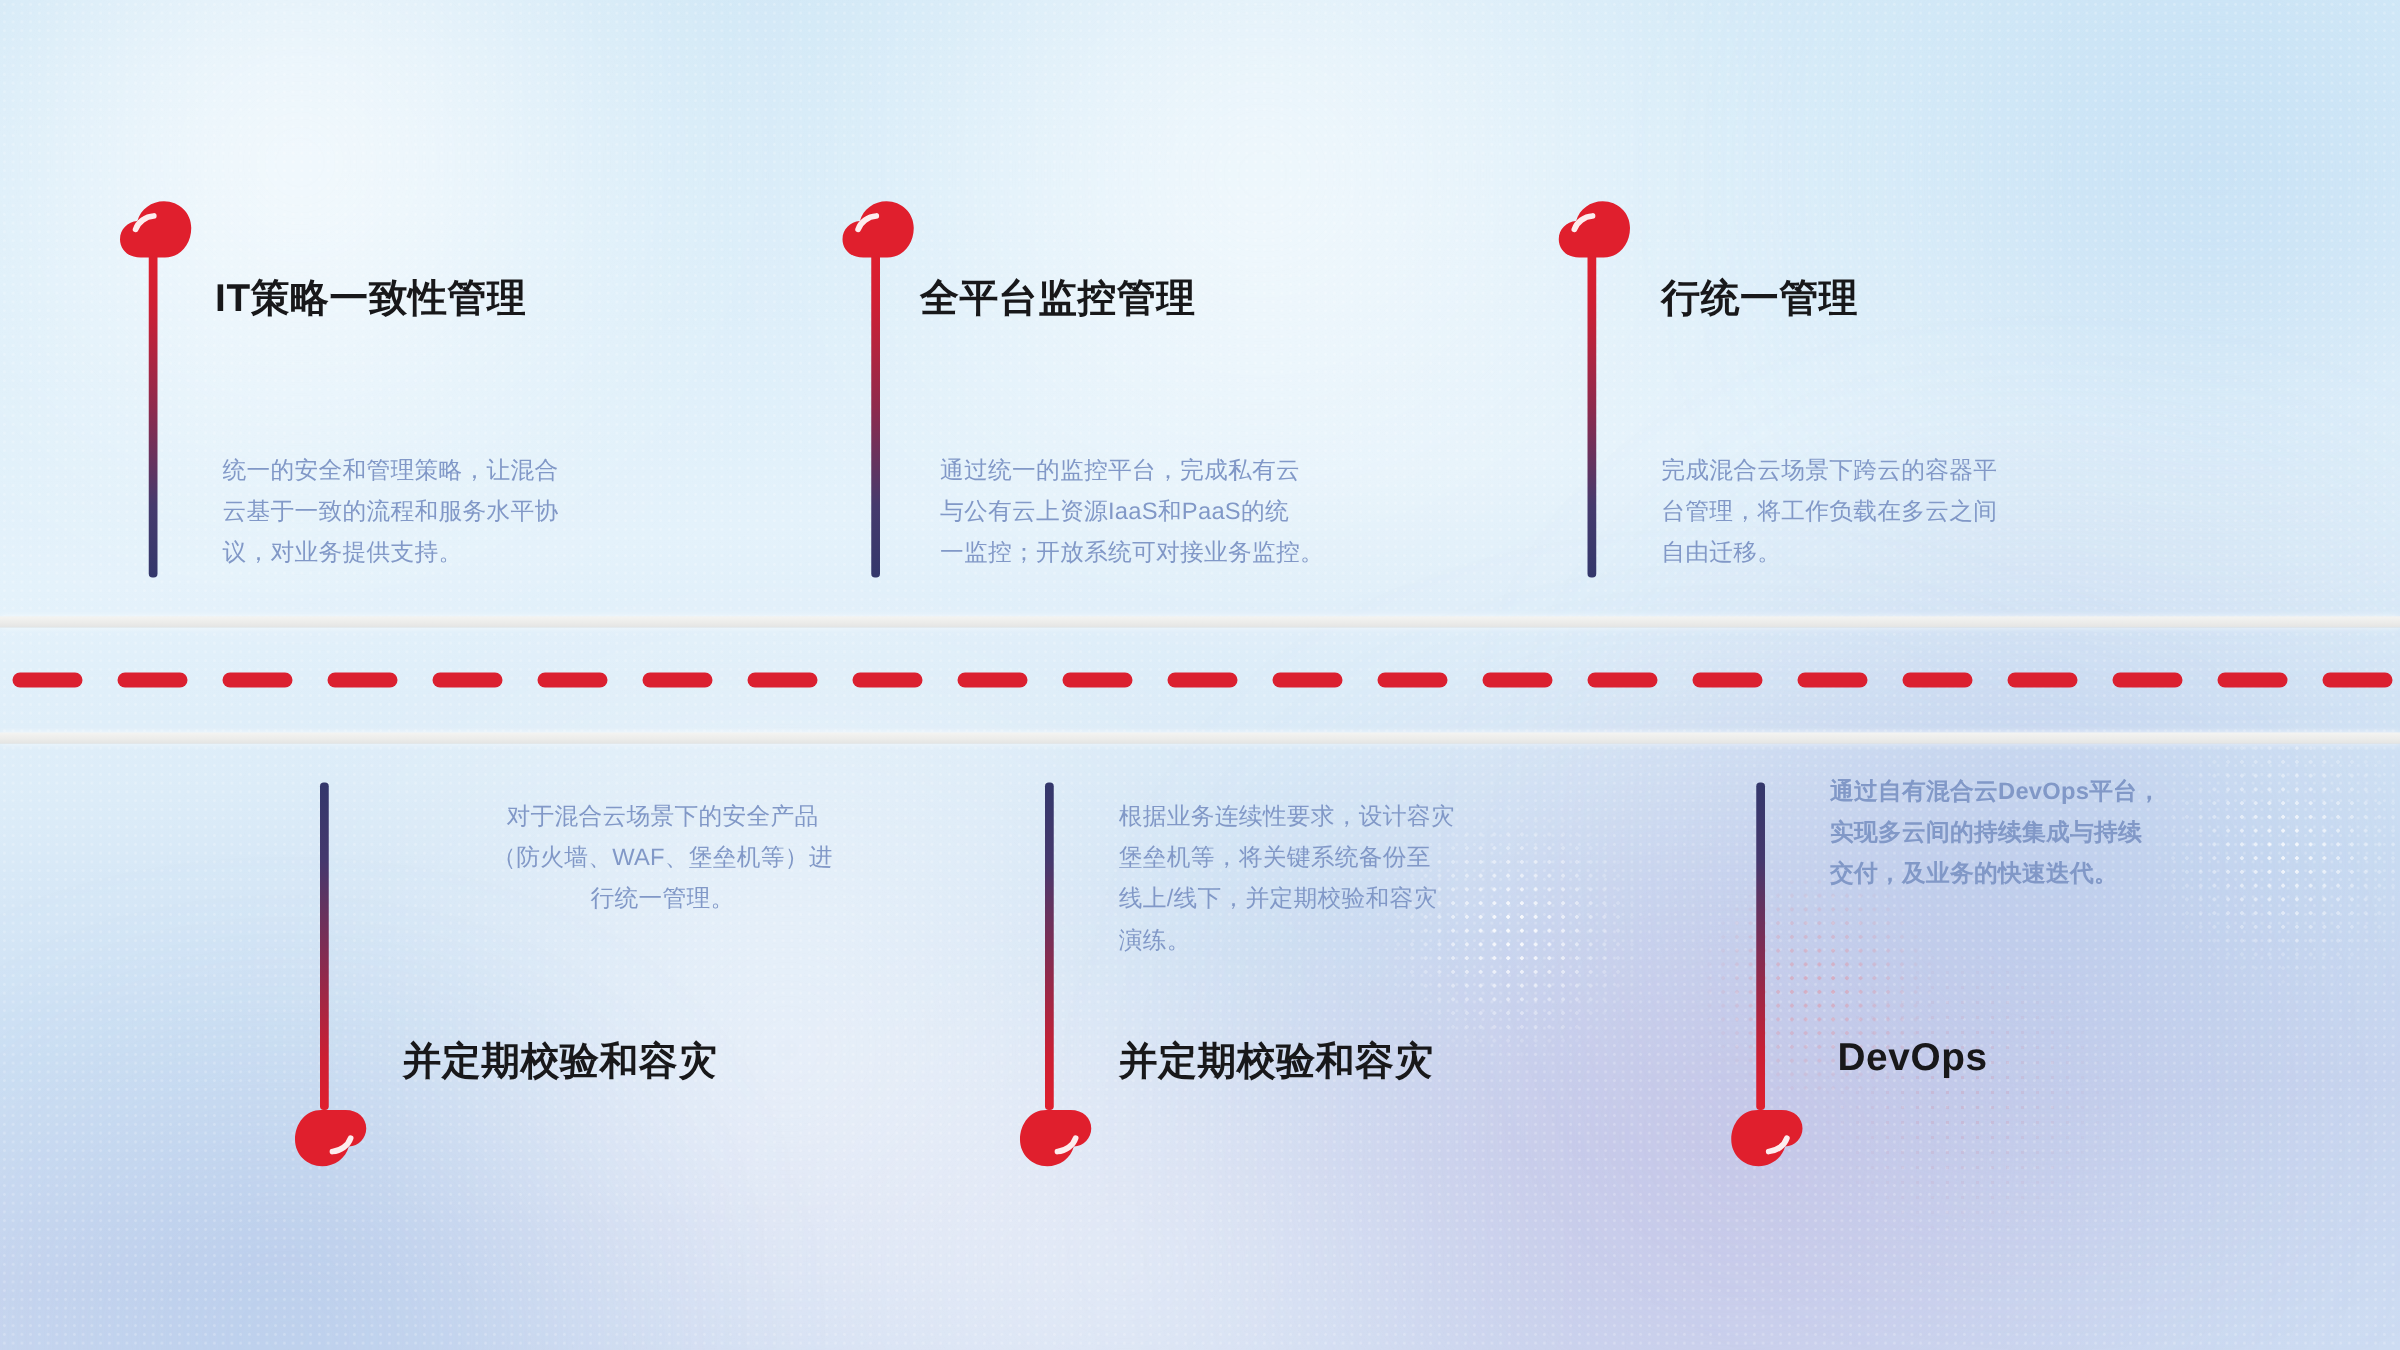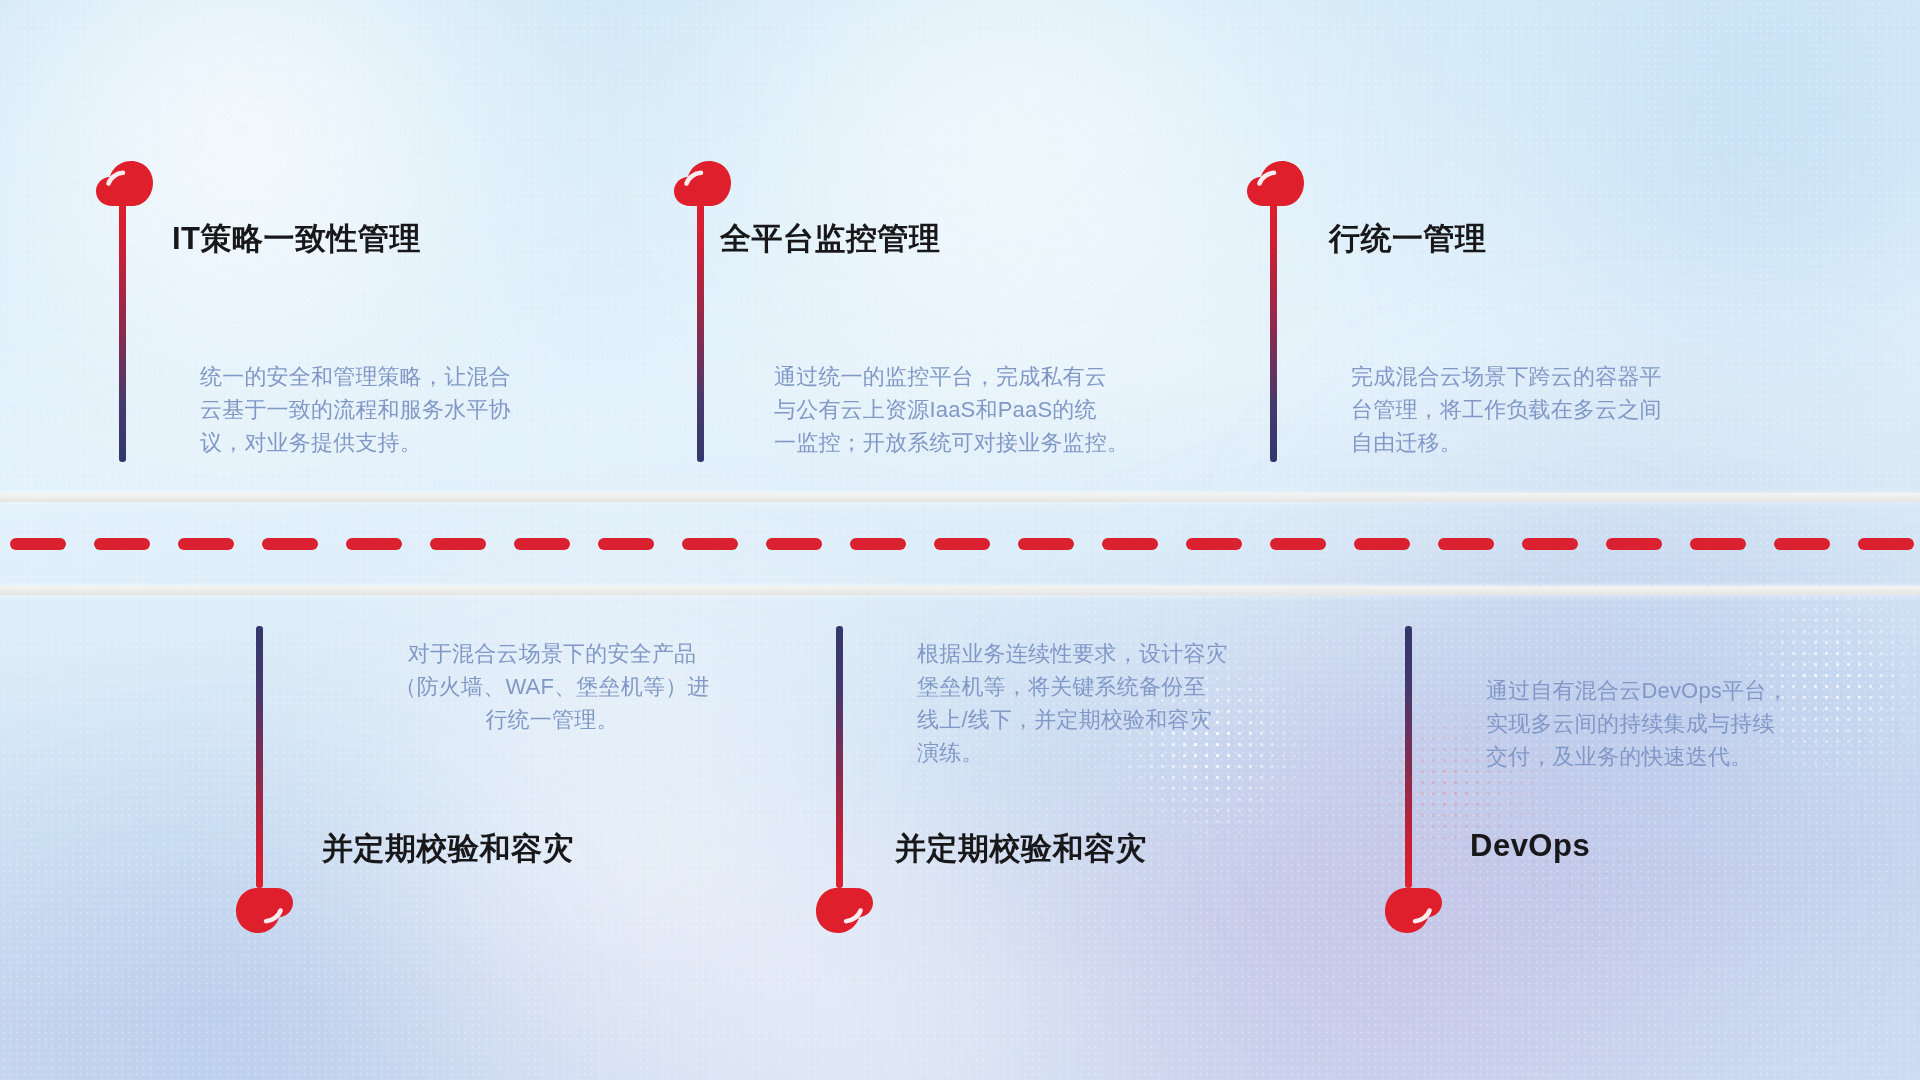--- a/index.html
+++ b/index.html
@@ -138,26 +138,25 @@
   .col-title {
     position: absolute;
     white-space: nowrap;
     font-size: 31px;
     font-weight: 700;
     color: #18181a;
     letter-spacing: .5px;
   }
   .col-body {
     position: absolute;
-    font-size: 22px;
+    font-size: 19px;
     line-height: 33px;
     color: #8198c7;
     letter-spacing: .2px;
     white-space: pre-line;
-    margin-left: 22px;
   }
 </style>
 </head>
 <body>
 
 <div id="stage">
 
   <div class="bg-base"></div>
   <div class="bg-glow glow-a"></div>
   <div class="bg-glow glow-b"></div>
@@ -216,21 +215,21 @@
   </div>
 
   <div class="col">
     <div class="cloud-pin" style="left:673px; top:160px;">
       <svg viewBox="0 0 62 48" xmlns="http://www.w3.org/2000/svg">
         <path d="M17.5 46 C7.6 46 1 39.6 1 31.3 C1 23.6 7.1 17.3 14.9 16.8 C17.6 7.2 26.3 1 36.2 1 C48.3 1 58 10.2 58 22.4 C58 35.2 49.4 46 37 46 Z" fill="#e01f2d"></path>
         <path d="M13.5 23.5 C15.5 17.5 21.5 13.2 28 12.8" stroke="#ffffff" stroke-width="4.6" stroke-linecap="round" fill="none" opacity=".92"></path>
       </svg>
     </div>
     <div class="stem stem-top" style="left:697px; top:200px; height:262px;"></div>
-    <div class="col-title" style="left:720px; top:218px;text-align:center;">全平台监控管理</div>
+    <div class="col-title" style="left:736px; top:218px;text-align:center;">全平台监控管理</div>
     <div class="col-body" style="left:752px; top:360px; width:440px;">通过统一的监控平台，完成私有云
 与公有云上资源IaaS和PaaS的统
 一监控；开放系统可对接业务监控。</div>
   </div>
 
   <div class="col">
     <div class="cloud-pin" style="left:1246px; top:160px;">
       <svg viewBox="0 0 62 48" xmlns="http://www.w3.org/2000/svg">
         <path d="M17.5 46 C7.6 46 1 39.6 1 31.3 C1 23.6 7.1 17.3 14.9 16.8 C17.6 7.2 26.3 1 36.2 1 C48.3 1 58 10.2 58 22.4 C58 35.2 49.4 46 37 46 Z" fill="#e01f2d"></path>
         <path d="M13.5 23.5 C15.5 17.5 21.5 13.2 28 12.8" stroke="#ffffff" stroke-width="4.6" stroke-linecap="round" fill="none" opacity=".92"></path>
@@ -273,19 +272,19 @@
   </div>
 
   <div class="col">
     <div class="stem stem-bottom" style="left:1405px; top:626px; height:262px;"></div>
     <div class="cloud-pin" style="left:1381px; top:886px; transform:rotate(180deg);">
       <svg viewBox="0 0 62 48" xmlns="http://www.w3.org/2000/svg">
         <path d="M17.5 46 C7.6 46 1 39.6 1 31.3 C1 23.6 7.1 17.3 14.9 16.8 C17.6 7.2 26.3 1 36.2 1 C48.3 1 58 10.2 58 22.4 C58 35.2 49.4 46 37 46 Z" fill="#e01f2d"></path>
         <path d="M13.5 23.5 C15.5 17.5 21.5 13.2 28 12.8" stroke="#ffffff" stroke-width="4.6" stroke-linecap="round" fill="none" opacity=".92"></path>
       </svg>
     </div>
-    <div class="col-body" style="left:1464px; top:674px; width:430px;">通过自有混合云DevOps平台，
+    <div class="col-body" style="left:1464px; top:617px; width:430px;font-weight:bold;">通过自有混合云DevOps平台，
 实现多云间的持续集成与持续
 交付，及业务的快速迭代。</div>
     <div class="col-title" style="left:1470px; top:828px;">DevOps</div>
   </div>
 
 </div>
 
 </body></html>

